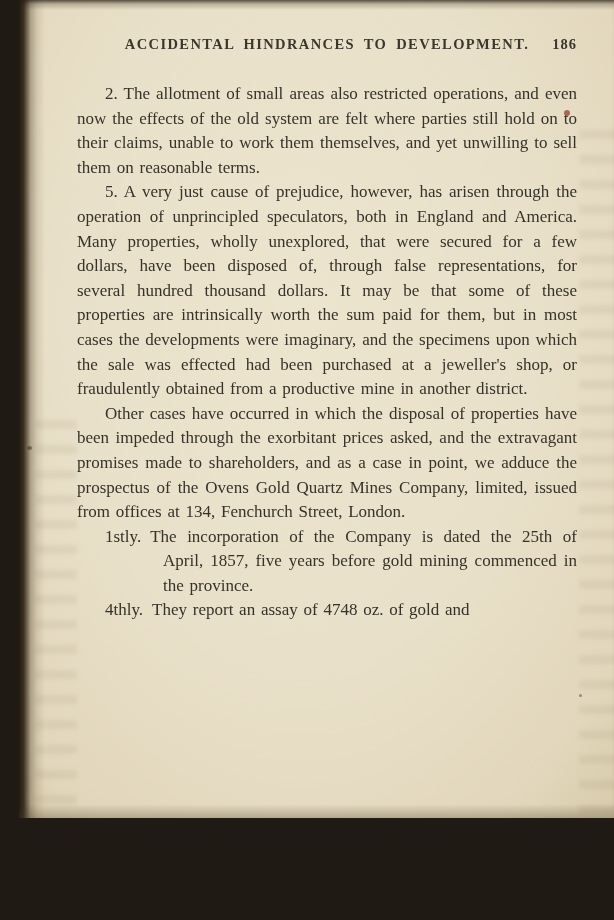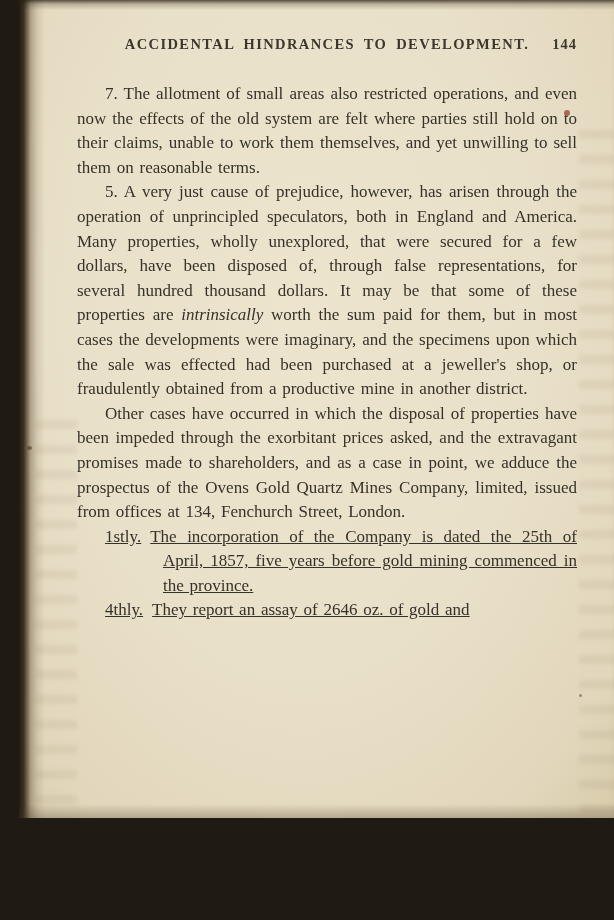--- a/index.html
+++ b/index.html
@@ -81,56 +81,56 @@
   }
   .body-text {
     margin-top: 24px;
     font-size: 17px;
     line-height: 24.6px;
     text-align: justify;
     word-spacing: 1.5px;
   }
   p.para { margin: 0; }
   p.indent { text-indent: 28px; }
-  .em { font-style: italic; }
-  .list { margin: 0; text-decoration: underline; }
+  .em { }
+  .list { margin: 0; }
   .list-item {
     padding-left: 86px;
     text-indent: -58px;
     text-align: justify;
   }
   .list-label { margin-right: 9px; }
 </style>
 </head>
 <body>
 
 <div class="photo">
 
   <div class="page">
 
     <div class="header">
       <span class="title">ACCIDENTAL HINDRANCES TO DEVELOPMENT.</span>
-      <span class="pagenum">144</span>
+      <span class="pagenum">186</span>
     </div>
 
     <div class="body-text">
 
-      <p class="para indent"><span>7. The allotment of small areas also restricted operations, and even now the effects of the old system are felt where parties still hold on to their claims, unable to work them themselves, and yet unwilling to sell them on reasonable terms.</span></p>
+      <p class="para indent"><span>2. The allotment of small areas also restricted operations, and even now the effects of the old system are felt where parties still hold on to their claims, unable to work them themselves, and yet unwilling to sell them on reasonable terms.</span></p>
 
       <p class="para indent"><span>5. A very just cause of prejudice, however, has arisen through the operation of unprincipled speculators, both in England and America. Many properties, wholly unexplored, that were secured for a few dollars, have been disposed of, through false representations, for several hundred thousand dollars. It may be that some of these properties are </span><span class="em">intrinsically</span><span> worth the sum paid for them, but in most cases the developments were imaginary, and the specimens upon which the sale was effected had been purchased at a jeweller's shop, or fraudulently obtained from a productive mine in another district.</span></p>
 
       <p class="para indent"><span>Other cases have occurred in which the disposal of properties have been impeded through the exorbitant prices asked, and the extravagant promises made to shareholders, and as a case in point, we adduce the prospectus of the Ovens Gold Quartz Mines Company, limited, issued from offices at 134, Fenchurch Street, London.</span></p>
 
       <div class="list">
 
         <div class="list-item"><span class="list-label">1stly.</span><span>The incorporation of the Company is dated the 25th of April, 1857, five years before gold mining commenced in the province.</span></div>
 
 
 
-        <div class="list-item"><span class="list-label">4thly.</span><span>They report an assay of 2646 oz. of gold and</span></div>
+        <div class="list-item"><span class="list-label">4thly.</span><span>They report an assay of 4748 oz. of gold and</span></div>
 
       </div>
 
     </div>
   </div>
 
   <div class="ghost ghost-right"></div>
   <div class="ghost ghost-left"></div>
   <div class="speck speck-1"></div>
   <div class="speck speck-2"></div>

